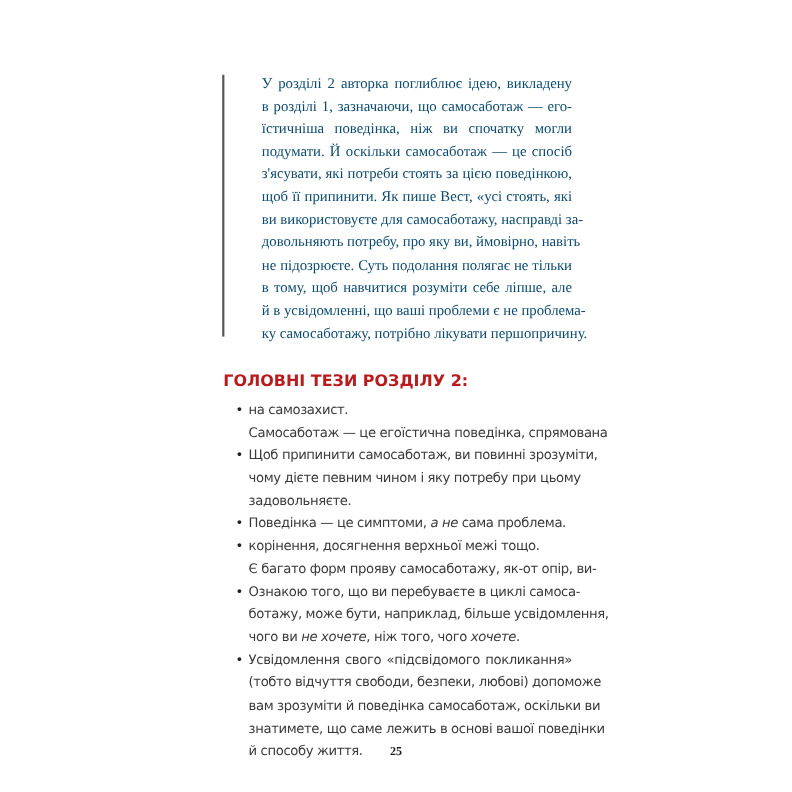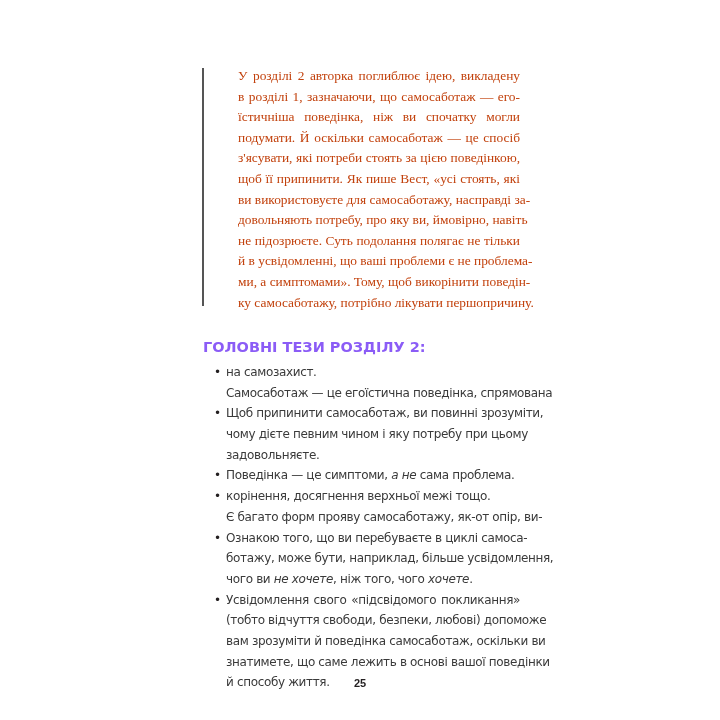--- a/index.html
+++ b/index.html
@@ -7,63 +7,63 @@
     width:720px; height:720px; background:#ffffff; position:relative; overflow:hidden;
     color:#231f20;
   }
   .page { position:absolute; left:0; top:0; width:720px; height:720px; }
   .quote-bar {
     position:absolute; left:202px; top:68px; width:1.5px; height:238px; background:#555;
   }
   .quote {
     position:absolute; left:238px; top:66px; width:282px;
     font-family:"Liberation Serif","DejaVu Serif",serif;
-    font-size:13.4px; line-height:20.6px; text-align:justify; color:#c2410c;
+    font-size:13.4px; line-height:20.6px; text-align:justify; color:#0c4a6e;
   }
   .quote .line { display:block; text-align:justify; text-align-last:justify; white-space:nowrap; height:20.6px; }
   .quote .line.last { text-align-last:left; }
   .heading {
     position:absolute; left:203px; top:339px;
     font-family:"DejaVu Sans","Liberation Sans",sans-serif; font-weight:bold;
-    font-size:14.5px; letter-spacing:0px; color:#8b5cf6; margin:0;
+    font-size:14.5px; letter-spacing:0px; color:#b91c1c; margin:0;
   }
   .list {
     position:absolute; left:214px; top:362px; width:306px; margin:0; padding:0; list-style:none;
     font-family:"DejaVu Sans","Liberation Sans",sans-serif; font-size:12px; line-height:20.7px; color:#3a3a3a;
   }
   .list li { position:relative; padding-left:12px; margin:0; }
   .list li .bullet { position:absolute; left:0; top:0; color:#231f20; }
   .list li .txt { display:block; }
   .list .line { display:block; white-space:nowrap; text-align:justify; text-align-last:justify; height:20.7px; letter-spacing:-0.35px; }
   .list .line.last { text-align-last:left; }
   .list em { font-style:italic; }
   .page-number {
     position:absolute; left:0; width:720px; top:677px; text-align:center;
-    font-family:Liberation Sans, sans-serif; font-weight:bold; font-size:11px; color:#231f20;
+    font-family:Liberation Serif, serif; font-weight:bold; font-size:11px; color:#231f20;
   }
 </style>
 </head>
 <body>
 
 <div class="page">
 
   <div class="quote-bar"></div>
 
   <div class="quote">
     <span class="line">У розділі 2 авторка поглиблює ідею, викладену</span>
     <span class="line">в розділі 1, зазначаючи, що самосаботаж — его-</span>
     <span class="line">їстичніша поведінка, ніж ви спочатку могли</span>
     <span class="line">подумати. Й оскільки самосаботаж — це спосіб</span>
     <span class="line">з'ясувати, які потреби стоять за цією поведінкою,</span>
     <span class="line">щоб її припинити. Як пише Вест, «усі стоять, які</span>
     <span class="line">ви використовуєте для самосаботажу, насправді за-</span>
     <span class="line">довольняють потребу, про яку ви, ймовірно, навіть</span>
     <span class="line">не підозрюєте. Суть подолання полягає не тільки</span>
+    <span class="line">в тому, щоб навчитися розуміти себе ліпше, але</span>
     <span class="line">й в усвідомленні, що ваші проблеми є не проблема-</span>
-    <span class="line">ми, а симптомами». Тому, щоб викорінити поведін-</span>
     <span class="line last">ку самосаботажу, потрібно лікувати першопричину.</span>
   </div>
 
   <h2 class="heading">ГОЛОВНІ ТЕЗИ РОЗДІЛУ 2:</h2>
 
   <ul class="list">
     <li>
       <span class="bullet">•</span>
       <span class="txt">
         <span class="line last">на самозахист.</span>

